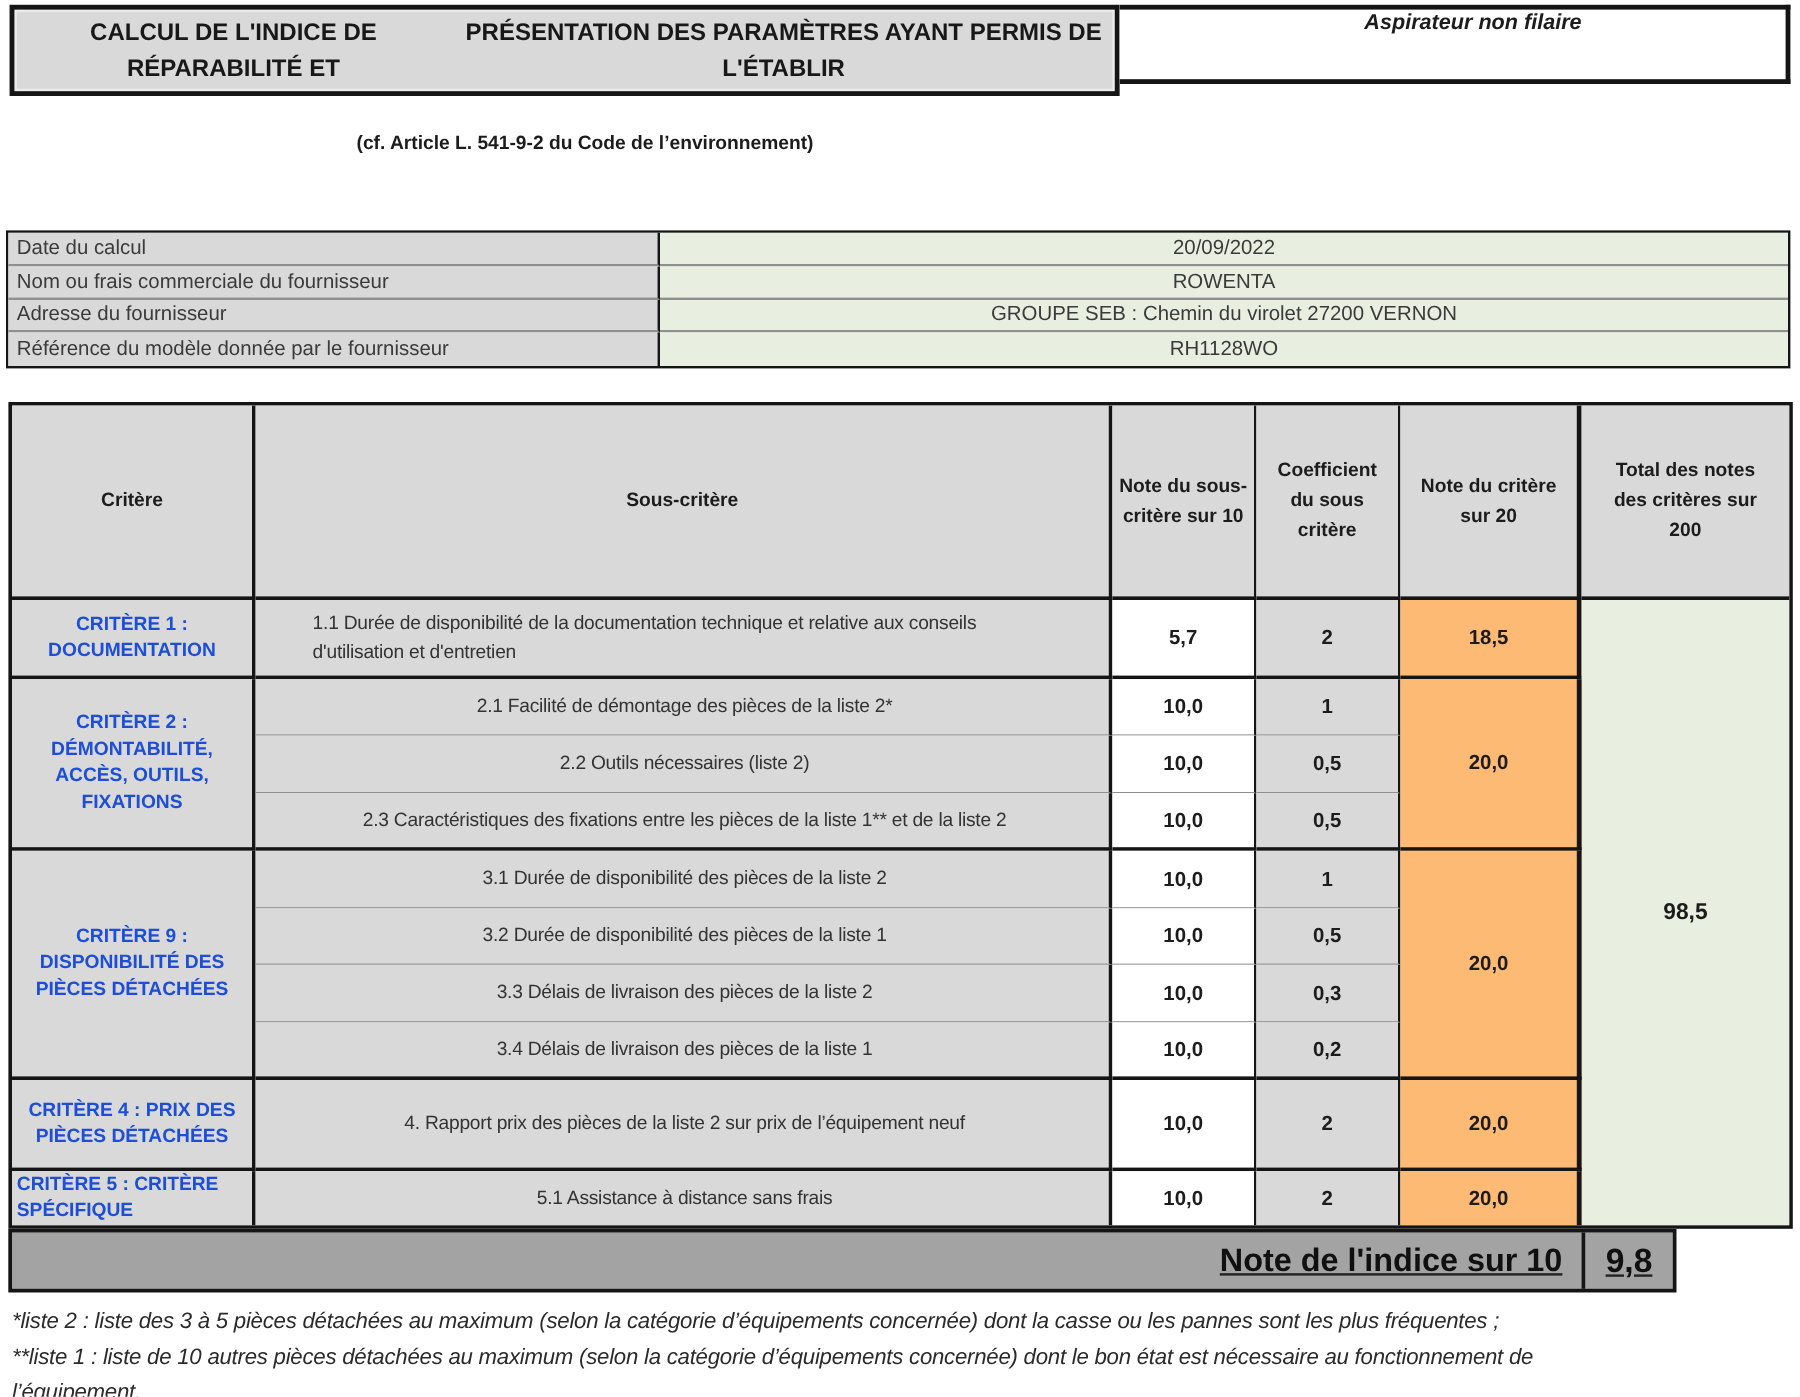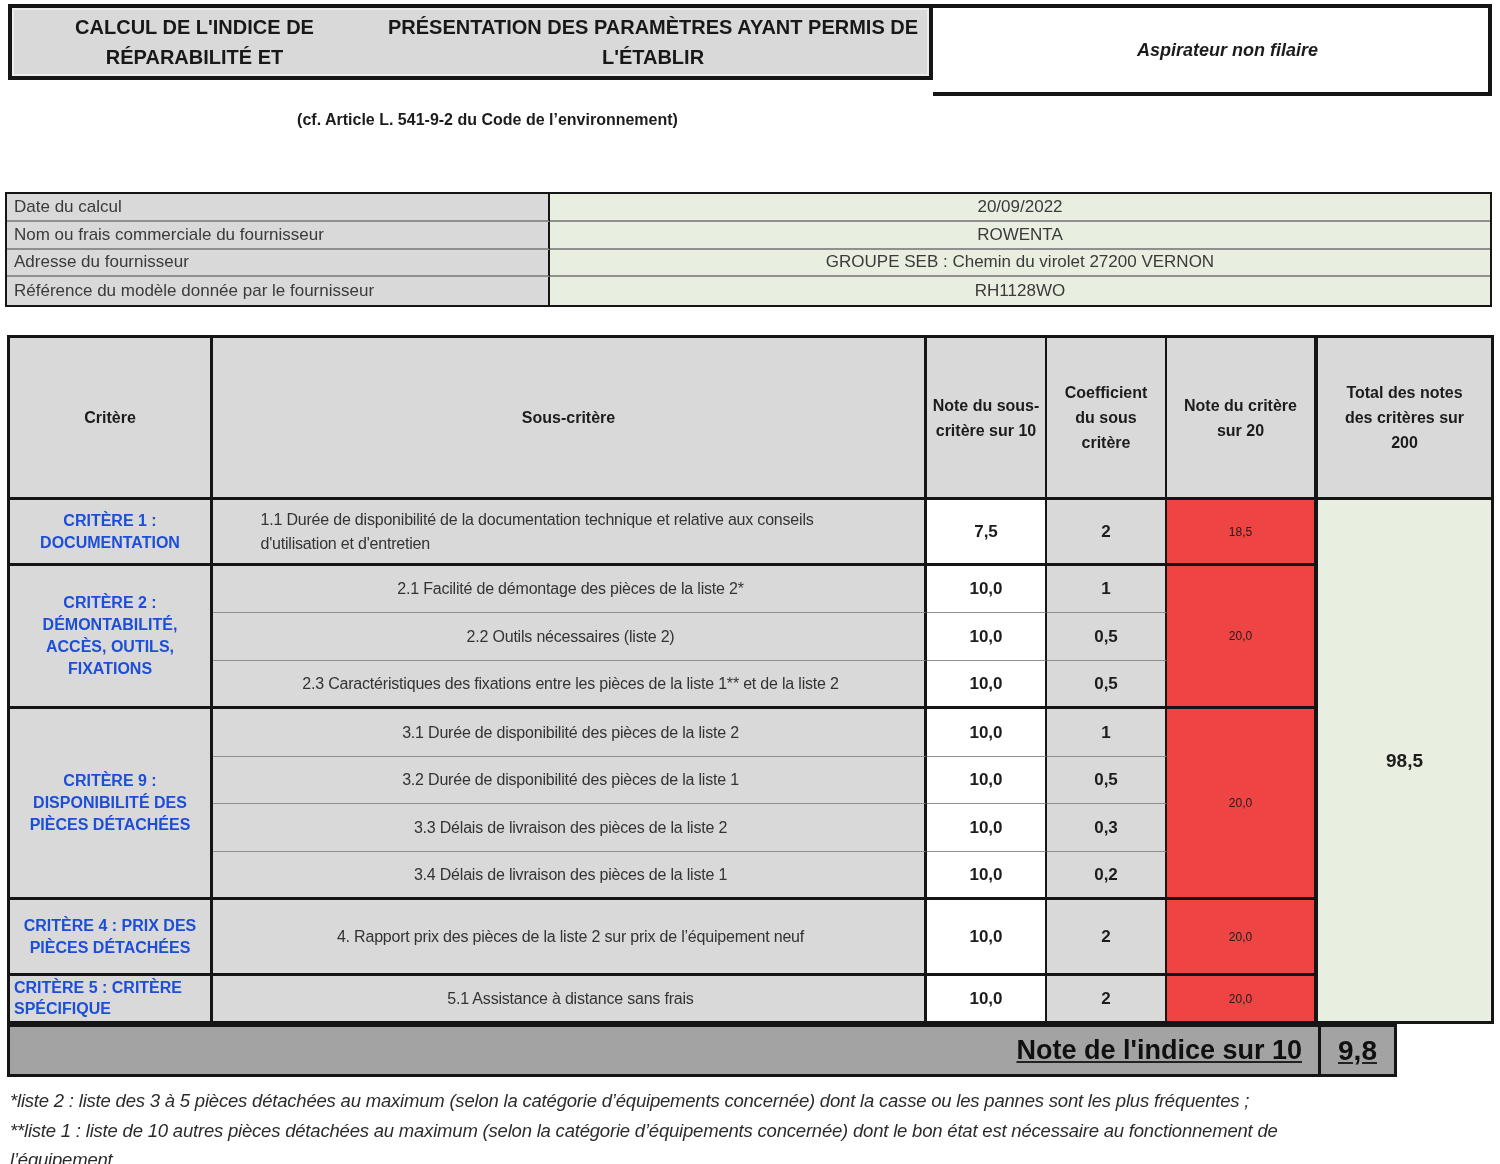--- a/index.html
+++ b/index.html
@@ -10,23 +10,23 @@
   .abs{position:absolute;box-sizing:border-box;}
 
   
   .title-box{
     left:8px;top:4px;width:925px;height:76px;background:#D9D9D9;
     border:4px solid #151515;box-shadow:inset 0 0 0 2px #ececec;
     display:flex;justify-content:center;align-items:center;
     font-weight:bold;font-size:20px;line-height:30px;color:#181818;text-align:center;
   }
   .product-box{
-    left:933px;top:4px;width:559px;height:92px;background:#fff;
+    left:933px;top:4px;width:559px;height:66px;background:#fff;
     border:4px solid #151515;border-left:none;
-    display:flex;align-items:center;justify-content:center;
+    display:flex;align-items:flex-start;justify-content:center;
     font-style:italic;font-weight:600;font-size:18px;color:#1c1c1c;padding-left:34px;
   }
 
   
   .subtitle{
     left:0;top:104px;width:975px;text-align:center;
     font-weight:bold;font-size:16px;line-height:31px;color:#1c1c1c;
   }
 
   
@@ -57,21 +57,21 @@
   .br2{border-right:2px solid #151515;} .br3{border-right:3px solid #151515;justify-content:center;} .br4{border-right:4px solid #151515;}
   .bb3{border-bottom:3px solid #151515;} .bb1{border-bottom:1px solid #8f8f8f;}
   .hdr{justify-content:center;text-align:center;font-weight:bold;font-size:16px;line-height:25px;background:#D9D9D9;color:#1c1c1c;}
   .hdr span{display:block;}
   .glabel{justify-content:center;text-align:center;font-weight:bold;font-size:16px;line-height:22px;background:#D9D9D9;color:#1d4ed8;padding:0 6px;}
   .glabel-left{justify-content:flex-start;text-align:left;align-items:flex-start;padding:1px 4px 0 4px;line-height:21px;}
   .stext{font-size:16px;letter-spacing:-0.2px;background:#D9D9D9;color:#333;padding:0 4px 0 8px;line-height:24px;}
   .stext span{display:block;}
   .num{justify-content:center;font-weight:bold;font-size:17px;background:#ffffff;color:#1c1c1c;}
   .coefc{justify-content:center;font-weight:bold;font-size:17px;background:#D9D9D9;color:#1c1c1c;}
-  .n20{justify-content:center;font-weight:normal;font-size:12px;background:#ef4444;color:#1c1c1c;}
+  .n20{justify-content:center;font-weight:bold;font-size:17px;background:#fdba74;color:#1c1c1c;}
   .totalc{justify-content:center;font-weight:bold;font-size:19px;background:#E9EFE0;color:#1c1c1c;}
 
   
   .index-bar{
     left:7px;top:1024px;width:1390px;height:53px;background:#a3a3a3;
     border:3px solid #151515;display:flex;text-decoration:underline;
   }
   .index-label{
     width:1308px;display:flex;align-items:center;justify-content:flex-end;
     padding-right:16px;font-weight:bold;font-size:27px;color:#101010;box-sizing:border-box;
@@ -129,21 +129,21 @@
     <span style="max-width:122px">Note du critère sur 20</span>
     </div>
   <div class="cell hdr bb3" style="grid-area:1/6/2/7">
     <span style="max-width:142px">Total des notes des critères sur 200</span>
     </div>
 
   <div class="cell glabel br3 bb3" style="grid-area:2/1/3/2">CRITÈRE 1 : DOCUMENTATION</div>
   <div class="cell stext br3 bb3" style="grid-area:2/2/3/3">
     <span style="max-width:620px">1.1 Durée de disponibilité de la documentation technique et relative aux conseils d'utilisation et d'entretien</span>
     </div>
-  <div class="cell num br2 bb3" style="grid-area:2/3/3/4">7,5</div>
+  <div class="cell num br2 bb3" style="grid-area:2/3/3/4">5,7</div>
   <div class="cell coefc br2 bb3" style="grid-area:2/4/3/5">2</div>
   <div class="cell n20 br4 bb3" style="grid-area:2/5/3/6">18,5</div>
 
   <div class="cell totalc" style="grid-area:2/6/12/7">98,5</div>
 
   <div class="cell glabel br3 bb3" style="grid-area:3/1/6/2">CRITÈRE 2 : DÉMONTABILITÉ, ACCÈS, OUTILS, FIXATIONS</div>
   <div class="cell stext br3 bb1" style="grid-area:3/2/4/3">
       <span>2.1 Facilité de démontage des pièces de la liste 2*</span>
     </div>
   <div class="cell num br2 bb1" style="grid-area:3/3/4/4">10,0</div>

